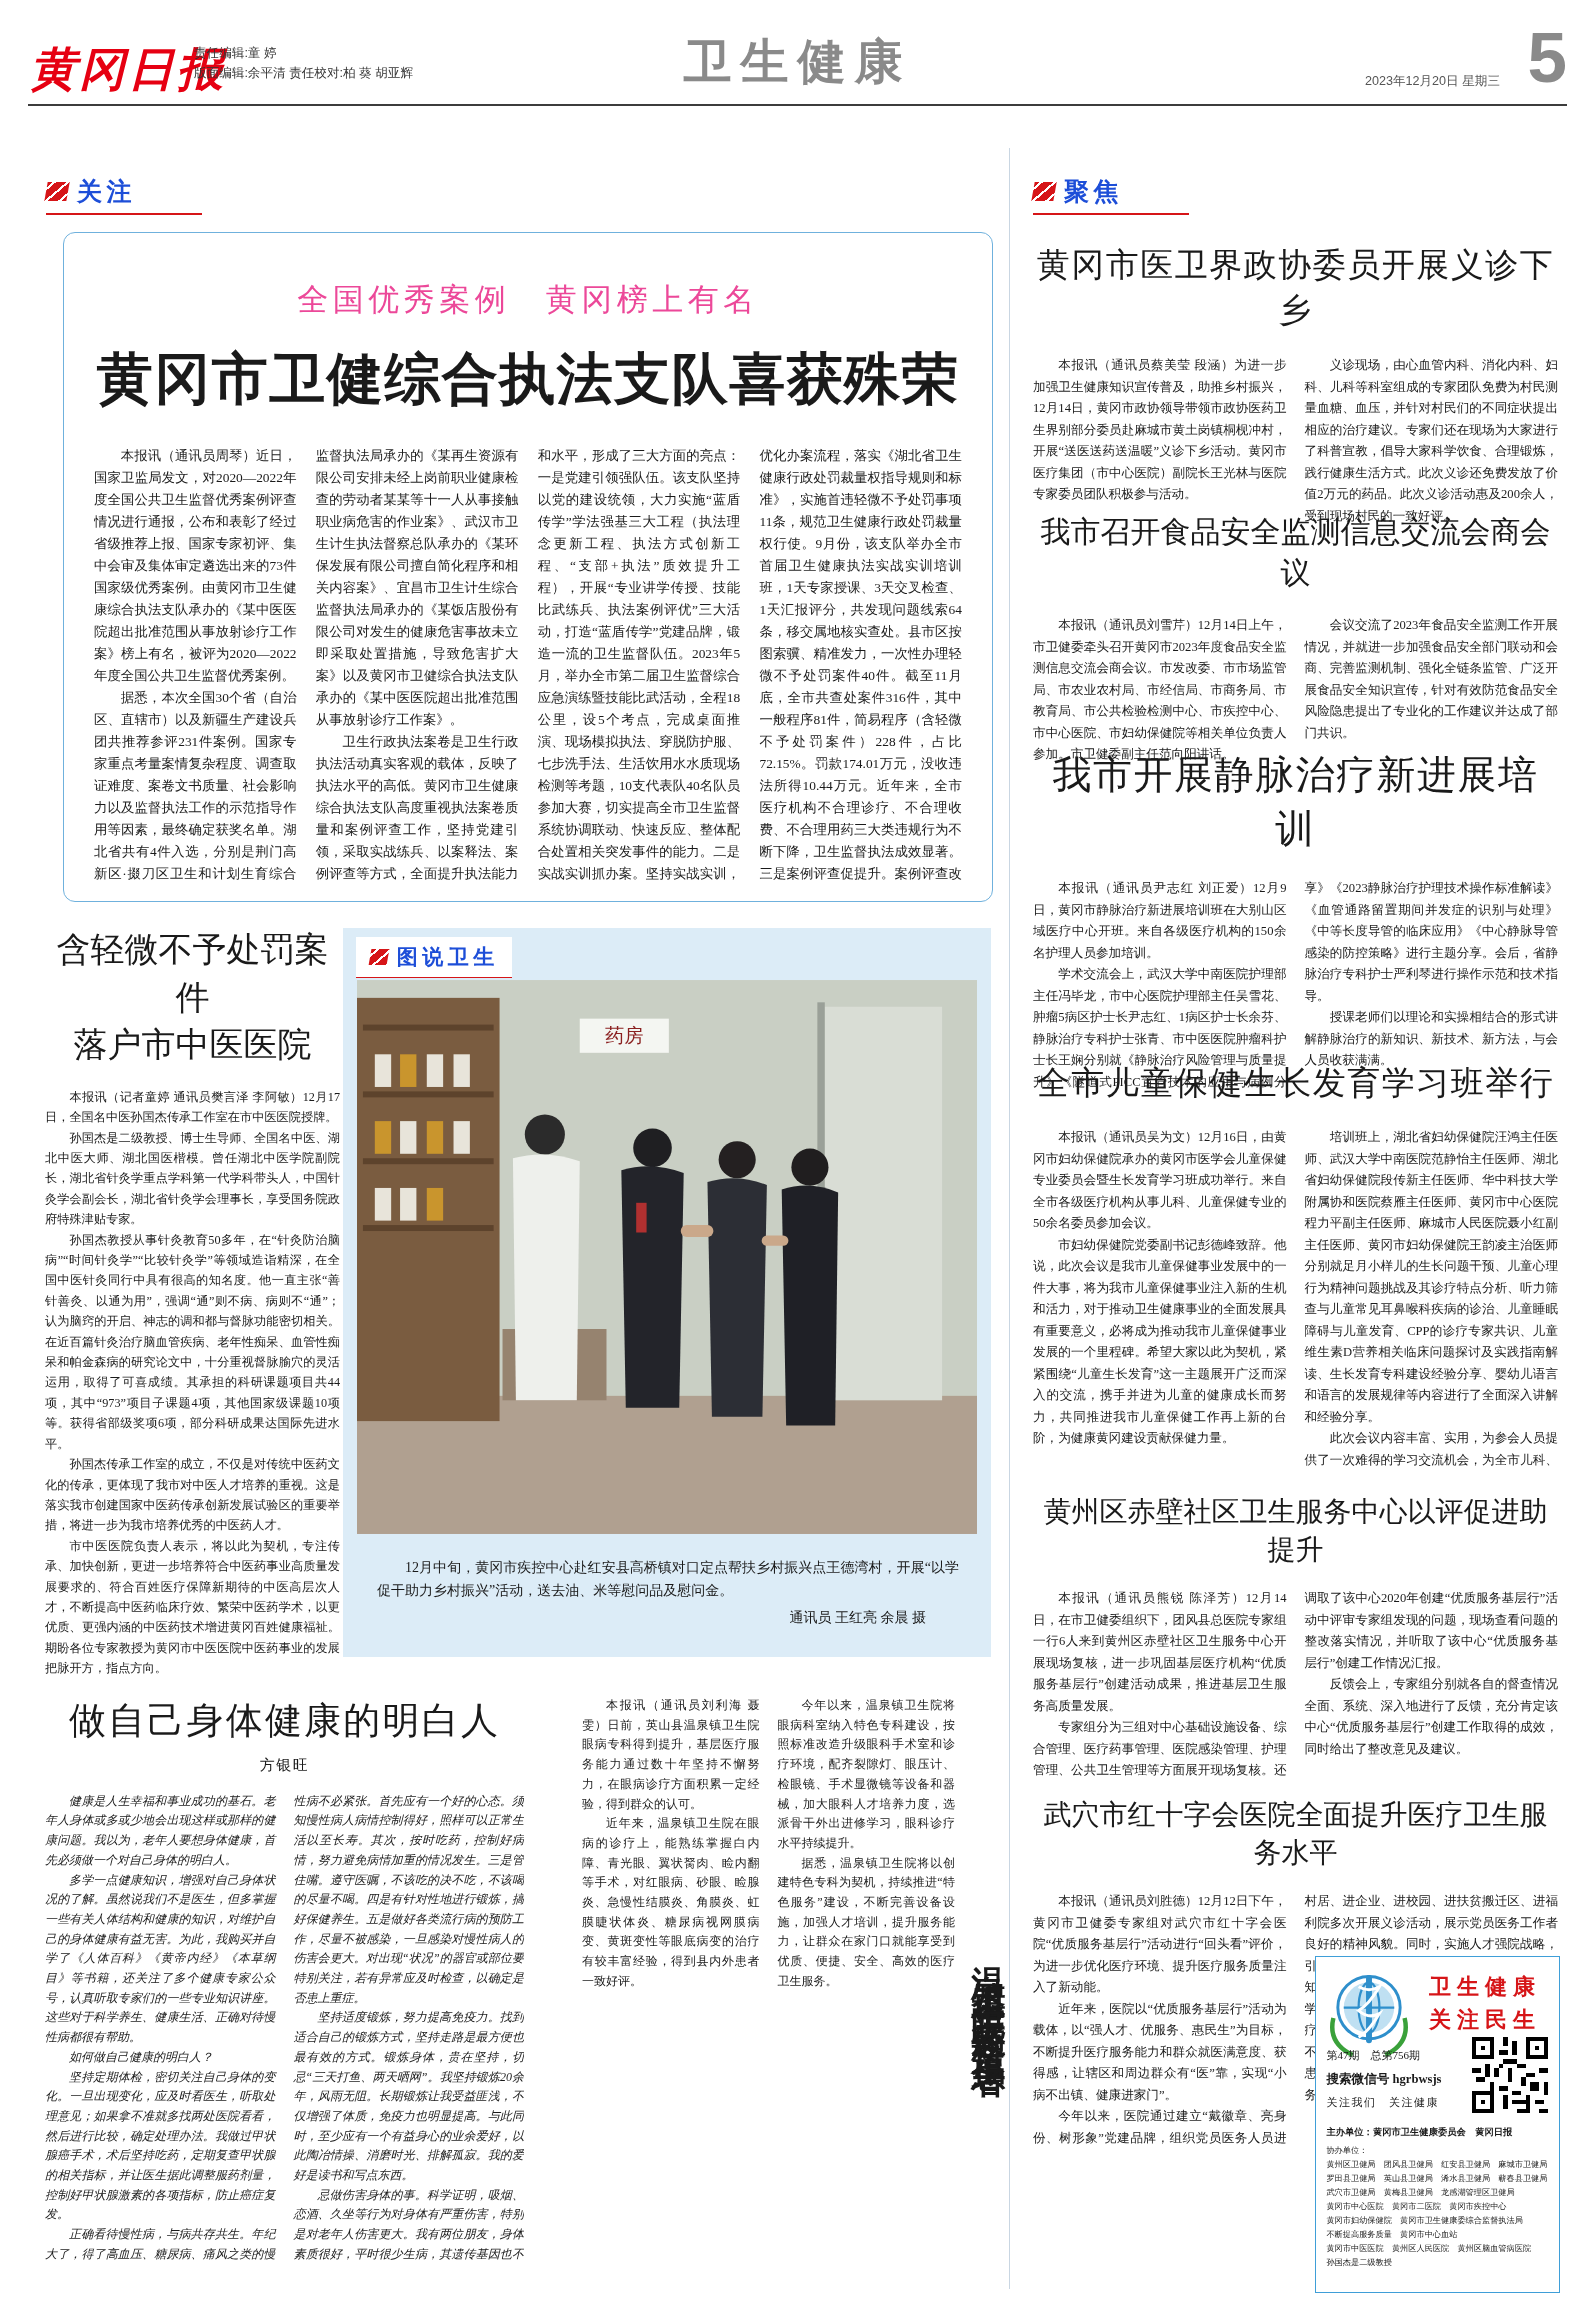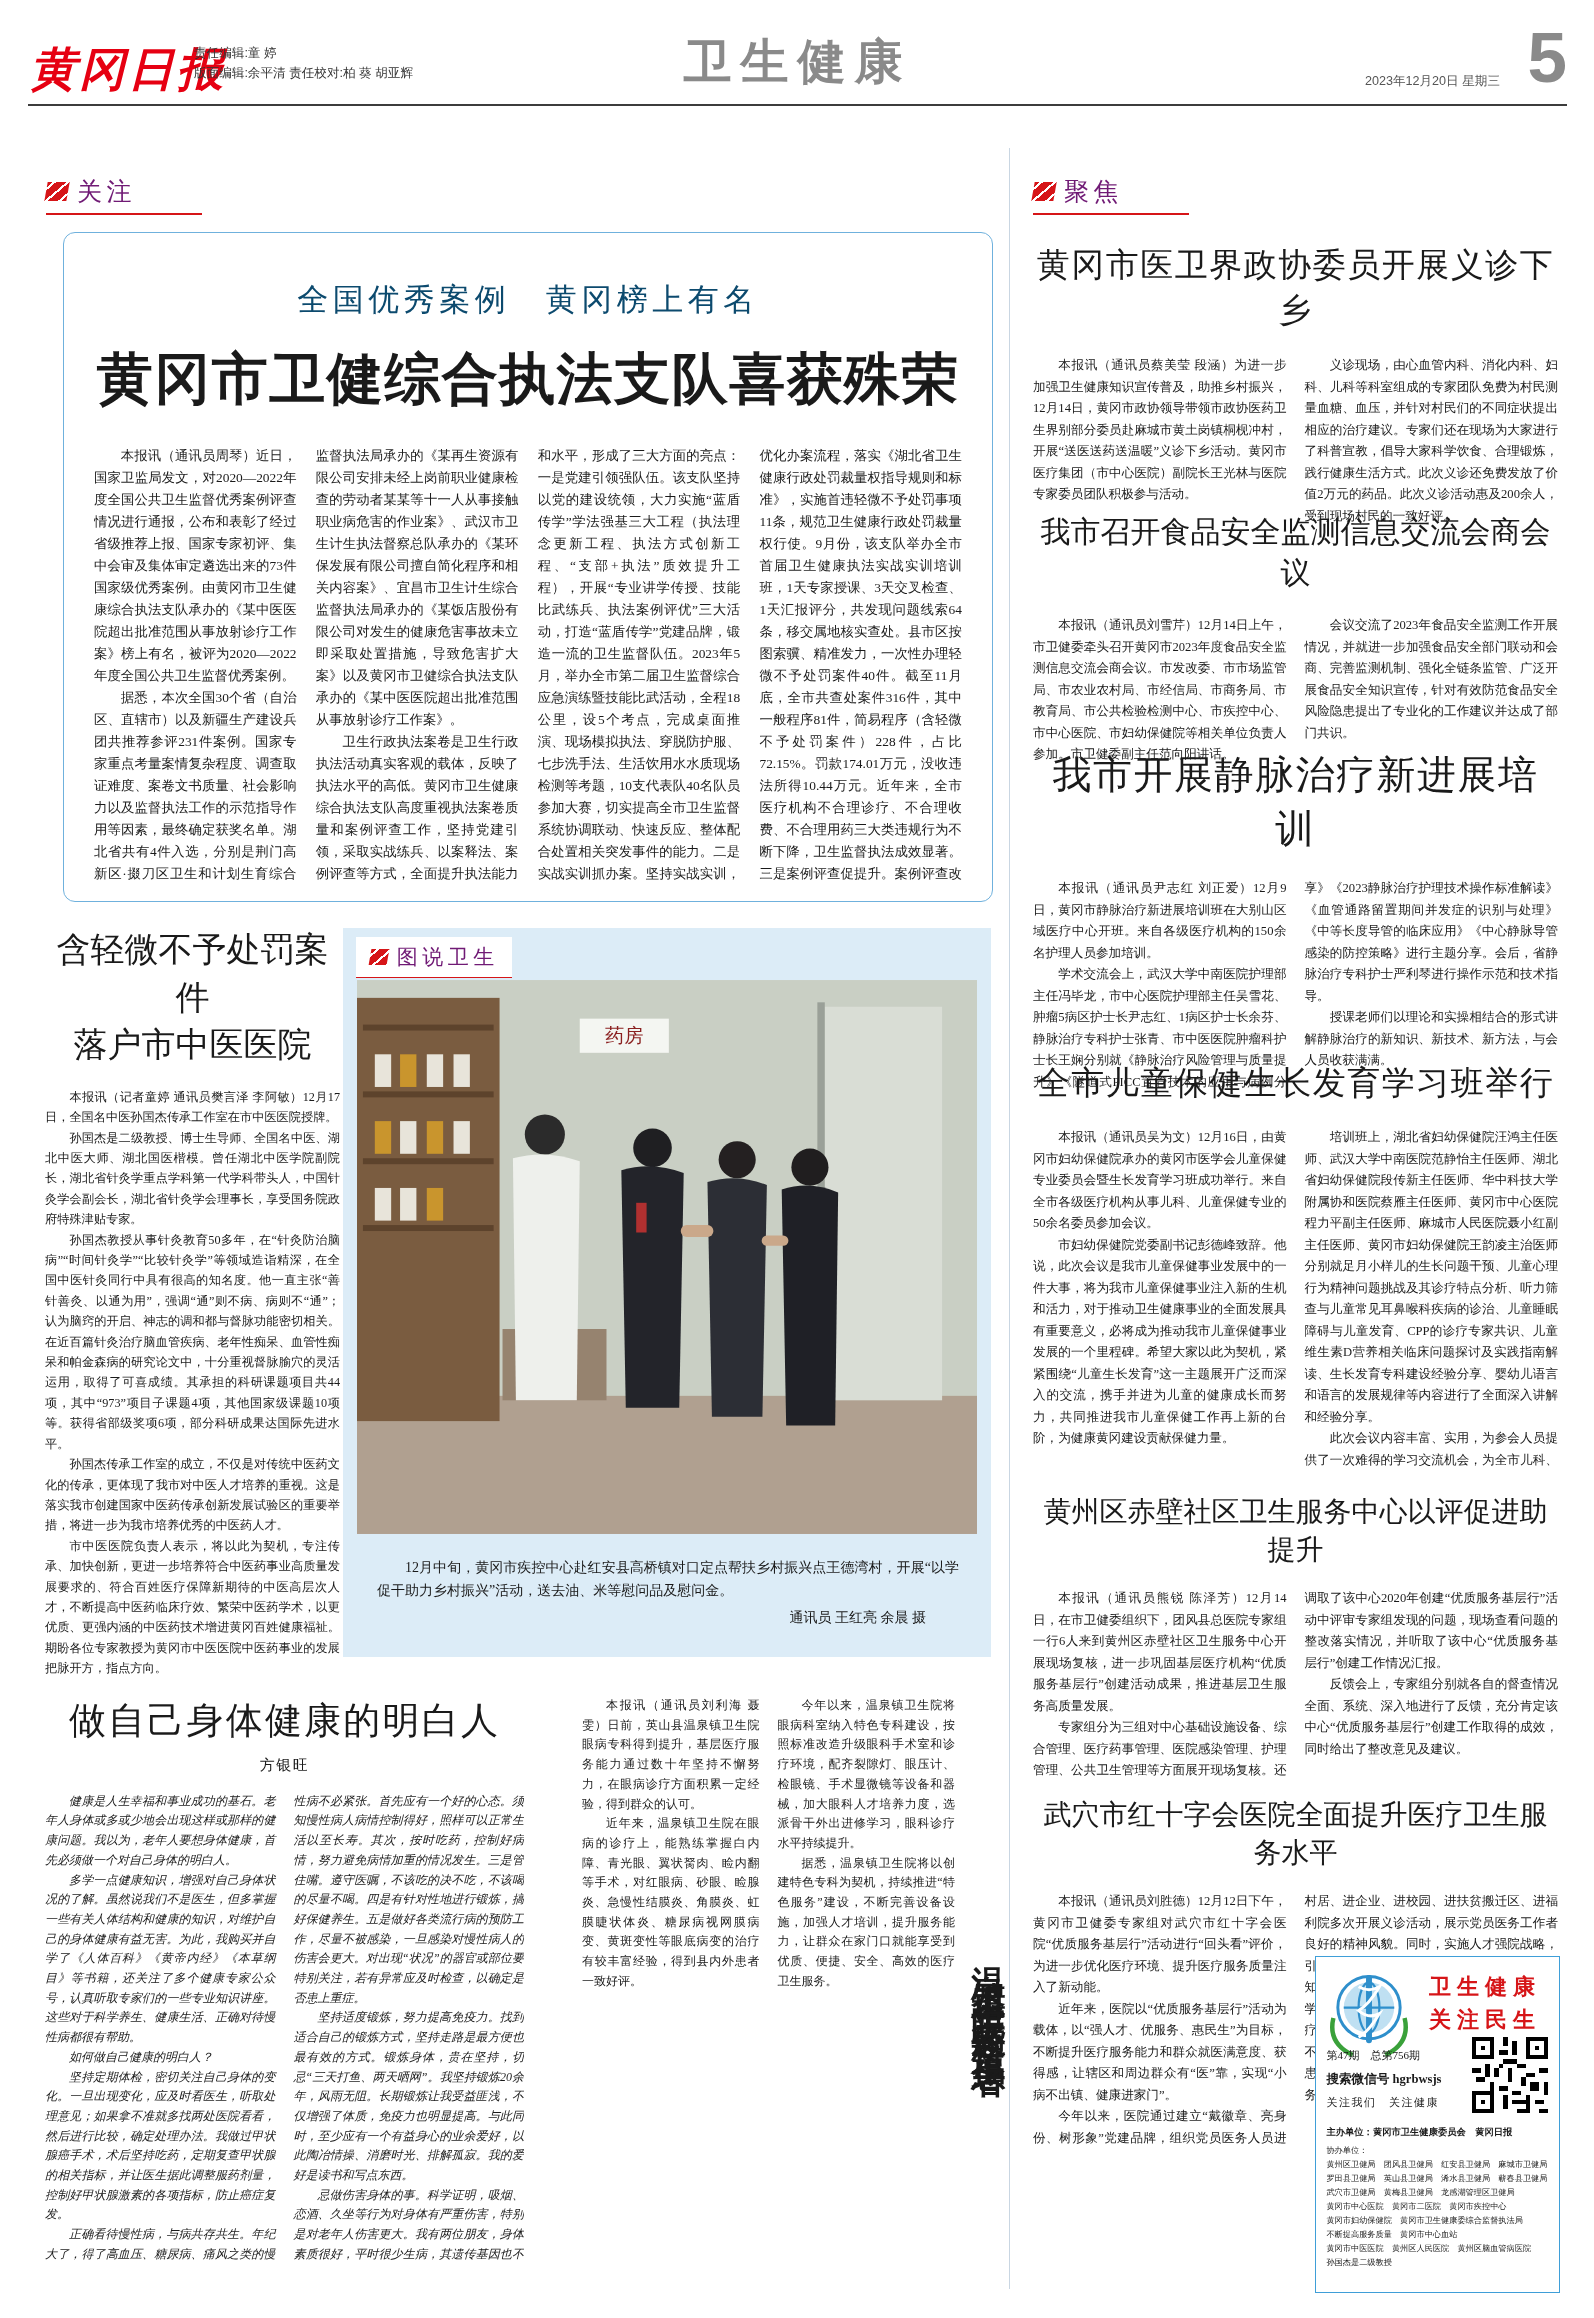--- a/index.html
+++ b/index.html
@@ -10,24 +10,24 @@
   .logo{font-size:46px;font-weight:bold;font-style:italic;color:#e60012;letter-spacing:3px;}
   .editline{font-family:"Liberation Sans","DejaVu Sans",sans-serif;font-size:12.6px;color:#333;line-height:20px;}
   .secname{font-family:"Liberation Sans","DejaVu Sans",sans-serif;font-size:48px;font-weight:bold;color:#8a8a8a;letter-spacing:9px;}
   .dateline{font-family:"Liberation Sans","DejaVu Sans",sans-serif;font-size:12.6px;color:#555;}
   .pagenum{font-family:"Liberation Sans","DejaVu Sans",sans-serif;font-size:71px;font-weight:bold;color:#8a8a8a;line-height:1;}
   .headrule{height:1.5px;background:#3c3c3c;}
   
   .tag{display:flex;align-items:center;border-bottom:2.2px solid #d61518;padding-bottom:4.5px;width:156px;}
   .tagicon{width:22px;height:19.3px;margin-right:9px;transform:skewX(-10deg);
            background:repeating-linear-gradient(135deg,#d61518 0 3.7px,#ffffff 3.7px 6px,#d61518 6px 9.6px);}
-  .tagtext{font-size:25px;font-weight:normal;color:#701a75;letter-spacing:4.5px;}
+  .tagtext{font-size:25px;font-weight:bold;color:#1d4ed8;letter-spacing:4.5px;}
   
   .leadbox{border:1.5px solid #6fb1dd;border-radius:12px;}
-  .kicker{font-size:31px;letter-spacing:4.5px;text-align:center;color:#0c4a6e;}
+  .kicker{font-size:31px;letter-spacing:4.5px;text-align:center;color:#ec4899;}
   .leadtitle{font-size:56px;font-weight:bold;text-align:center;letter-spacing:1.5px;}
   .btext{font-size:13.4px;line-height:22px;text-align:justify;overflow:hidden;}
   .btext p{margin:0;text-indent:2em;}
   .cols4{column-count:4;column-gap:19.3px;}
   .cols2{column-count:2;column-gap:18px;}
   
   .h2{font-weight:normal;text-align:center;}
   .vtitle{writing-mode:vertical-rl;text-orientation:upright;font-size:34px;font-weight:bold;letter-spacing:7.4px;text-align:center;}
   
   .photobox{background:#dcecf7;}

